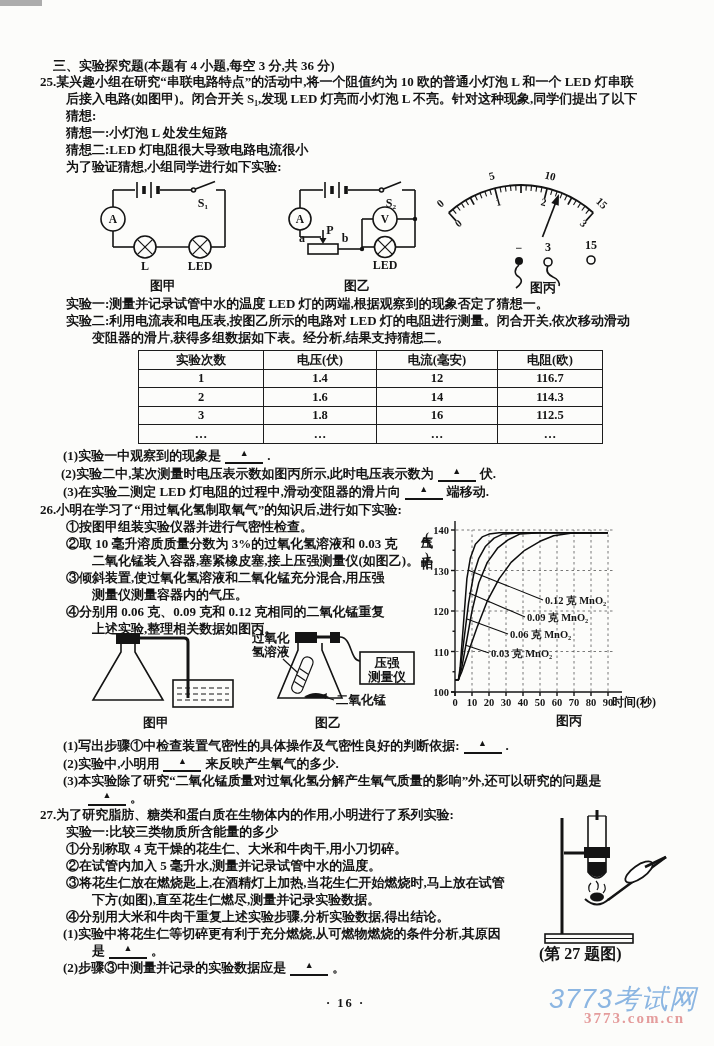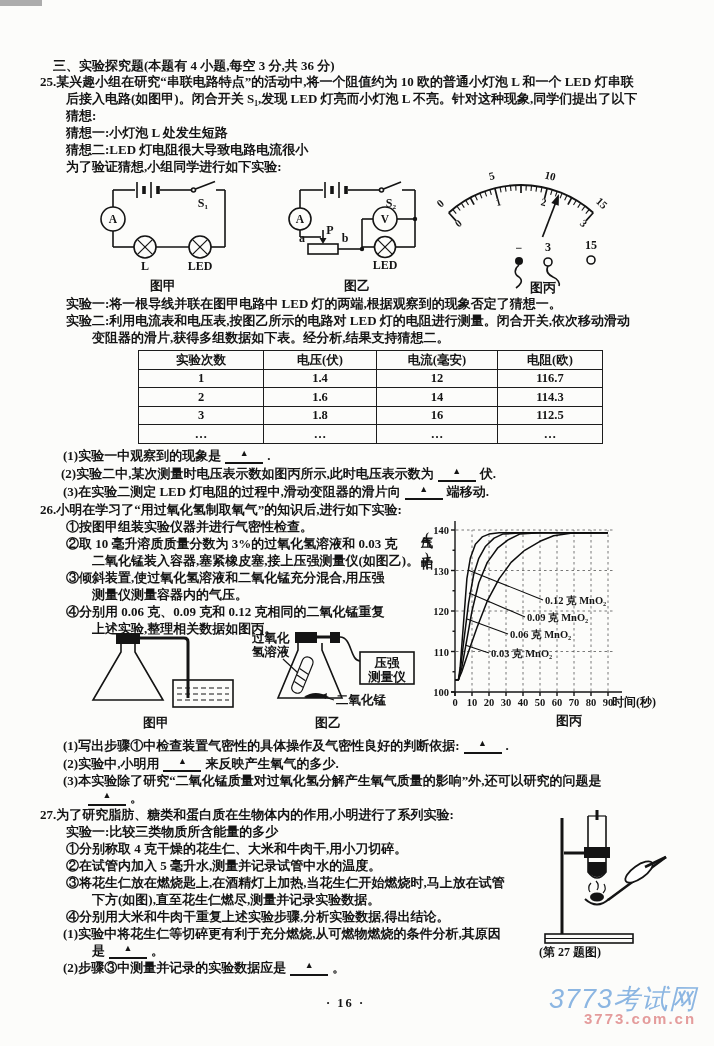--- a/index.html
+++ b/index.html
@@ -37,21 +37,21 @@
         font-size:12px;letter-spacing:2px;font-weight:700;}
   table.data{position:absolute;left:138px;top:350px;border-collapse:collapse;text-align:center;
              font-size:12.5px;border-radius:9px;}
   table.data th,table.data td{border:1.6px solid #1c1c1c;padding:0 6px;height:17.5px;
              font-weight:700;line-height:16px;}
   .smudge{position:absolute;left:0;top:0;width:42px;height:6px;background:#8a8a8a;opacity:.7;}
   .pagenum{position:absolute;left:326px;top:996px;font-size:12.5px;letter-spacing:2px;}
   .wm-brand{position:absolute;left:549px;top:981px;font-size:27px;font-style:italic;
             font-weight:normal;letter-spacing:1px;font-family:"Liberation Sans",sans-serif;}
   .wm-domain{position:absolute;left:584px;top:1010px;font-size:15px;font-weight:bold;
-             letter-spacing:2px;font-family:Liberation Sans, sans-serif;}
+             letter-spacing:2px;font-family:Liberation Serif, serif;}
 </style>
 </head>
 <body>
 
 <div class="page">
   <div class="smudge"></div>
 
   <div class="tl" style="left:53px;top:58px">三、实验探究题(本题有 4 小题,每空 3 分,共 36 分)</div>
 
   <div>
@@ -181,21 +181,21 @@
       <circle class="dot" cx="84" cy="89" r="4"></circle>
       <path class="wire" d="M84,93 c-5,4 -5,9 0,12 c5,4 1,8 -3,11"></path>
       <text class="sub-text" x="113" y="79" text-anchor="middle">3</text>
       <circle class="wire" cx="113" cy="90" r="4" stroke-width="1.8"></circle>
       <path class="wire" d="M113,94 c-3,6 1,9 5,11 c5,2 7,6 6,9"></path>
       <text class="sub-text" x="156" y="77" text-anchor="middle">15</text>
       <circle class="wire" cx="156" cy="88" r="4" stroke-width="1.8"></circle>
     </svg>
     <div class="caption" style="left:530px;top:279px">图丙</div>
 
-    <div class="tl" style="left:66px;top:296px">实验一:将一根导线并联在图甲电路中 LED 灯的两端,根据观察到的现象否定了猜想一。</div>
+    <div class="tl" style="left:66px;top:296px">实验一:测量并记录试管中水的温度 LED 灯的两端,根据观察到的现象否定了猜想一。</div>
     <div class="tl" style="left:66px;top:313px">实验二:利用电流表和电压表,按图乙所示的电路对 LED 灯的电阻进行测量。闭合开关,依次移动滑动</div>
     <div class="tl" style="left:92px;top:330px">变阻器的滑片,获得多组数据如下表。经分析,结果支持猜想二。</div>
 
     <table class="data">
       <tbody>
           <tr>
         <th style="width:112px">实验次数</th>
         <th style="width:100px">电压(伏)</th>
         <th style="width:108px">电流(毫安)</th>
         <th style="width:92px">电阻(欧)</th>
@@ -388,21 +388,21 @@
       <path d="M55,52 V62 Q64,72 73,62 V52 Z" fill="#141414"></path>
       <path class="wire-thin" d="M57,82 q-3,-5 1,-9"></path>
       <path class="wire-thin" d="M64,80 q3,-5 -1,-9"></path>
       <path class="wire-thin" d="M70,83 q4,-4 1,-9"></path>
       <ellipse cx="64" cy="87" rx="7" ry="4.5" fill="#141414"></ellipse>
       <path d="M52,89 Q64,100 76,89" stroke="#141414" stroke-width="2" fill="none"></path>
       <line x1="75" y1="90" x2="133" y2="47" stroke="#141414" stroke-width="2.5"></line>
       <ellipse cx="106" cy="62" rx="16" ry="6.5" transform="rotate(-35 106 62)" fill="#fff" stroke="#141414" stroke-width="1.8"></ellipse>
       <line x1="112" y1="57" x2="133" y2="47" stroke="#141414" stroke-width="2.5"></line>
     </svg>
-    <div class="caption" style="left:539px;top:944px;font-size:12px">(第 27 题图)</div>
+    <div class="caption" style="left:539px;top:944px;font-size:16px">(第 27 题图)</div>
 
     <div class="tl" style="left:63px;top:926px">(1)实验中将花生仁等切碎更有利于充分燃烧,从可燃物燃烧的条件分析,其原因</div>
     <div class="tl" style="left:92px;top:943px">
       <span>是</span><span class="blank"><span class="tri">▲</span></span><span>。</span>
     </div>
     <div class="tl" style="left:63px;top:960px">
       <span>(2)步骤③中测量并记录的实验数据应是</span><span class="blank"><span class="tri">▲</span></span><span>。</span>
     </div>
   </div>
 

